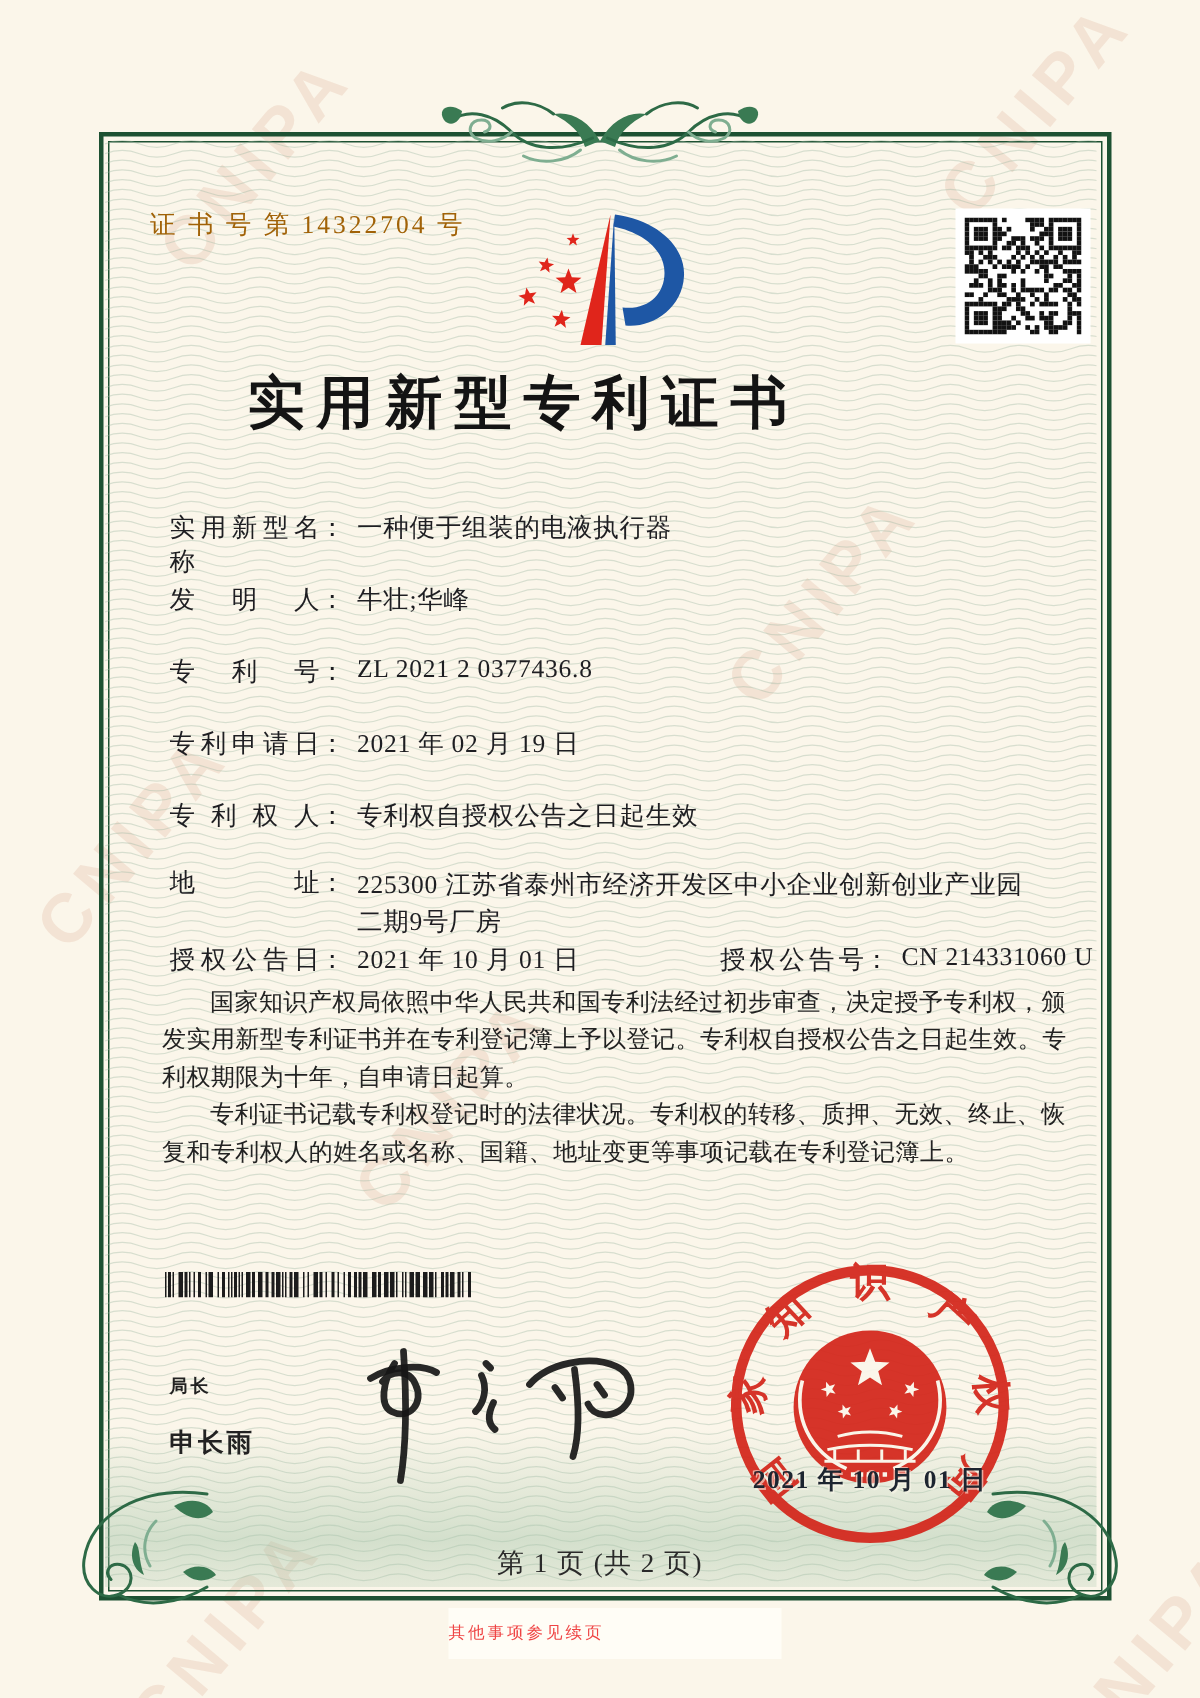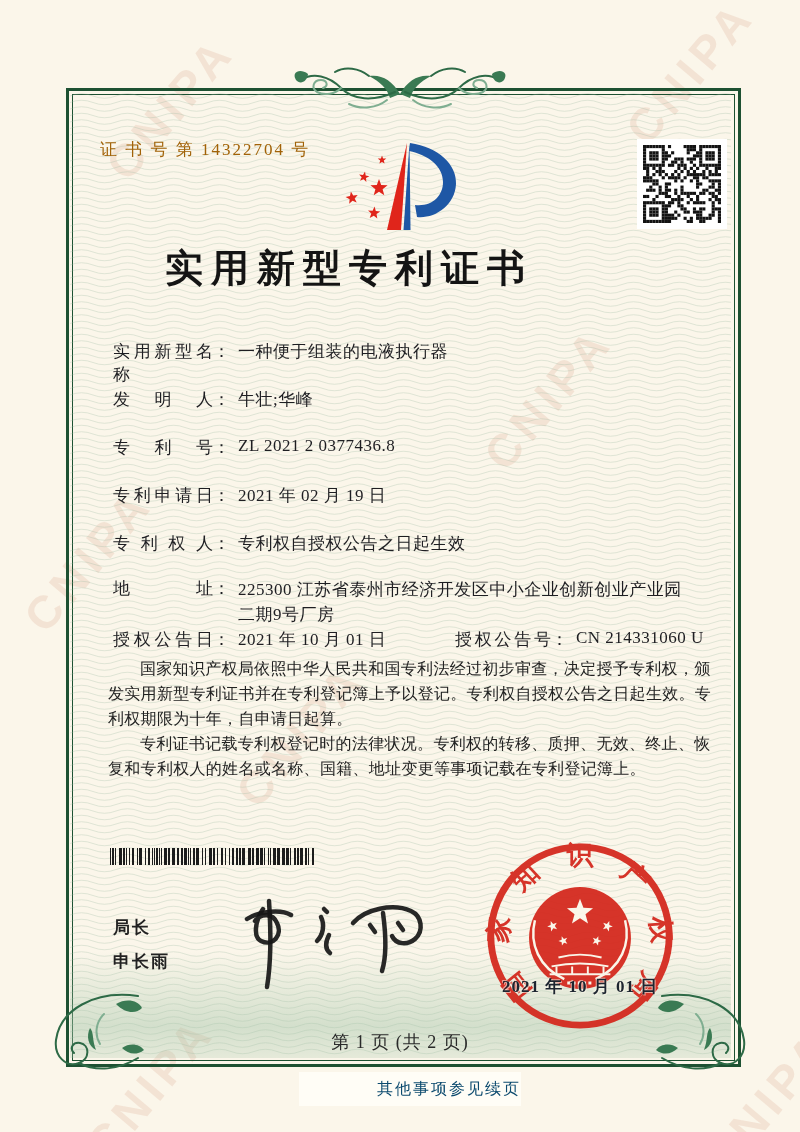--- a/index.html
+++ b/index.html
@@ -25,43 +25,43 @@
   #cert-no{left:100px;top:138px;font-size:17px;color:#a16207;letter-spacing:2px;}
   #title{left:0;top:243px;width:698px;text-align:center;font-size:38px;font-weight:bold;
          letter-spacing:8px;color:#141414;}
 
   .field-row{left:113px;font-size:17px;color:#1e1e22;}
   .f-label{display:inline-block;width:100px;text-align:justify;text-align-last:justify;vertical-align:top;}
   .f-colon{vertical-align:top;}
   .f-value{display:inline-block;margin-left:8px;vertical-align:top;letter-spacing:0.5px;}
   .f-value.wrap{width:452px;line-height:25px;}
   #grant-no-pair{position:absolute;left:342px;top:0;white-space:nowrap;}
-  #grant-no-pair .f-label{width:96px;}
+  #grant-no-pair .f-label{width:96px;margin-left:25px;}
 
   #body-text{left:108px;top:656px;width:612px;font-size:16px;line-height:25px;color:#222;}
   #body-text p{margin:0;text-indent:2em;letter-spacing:0.3px;}
 
   #barcode-wrap{left:110px;top:848px;}
   #barcode rect{fill:#1c1c1c;}
 
   #sig-title{left:113px;top:916px;font-family:"Liberation Sans","DejaVu Sans",sans-serif;
-             font-weight:600;font-size:17px;color:#222;letter-spacing:2px;}
+             font-weight:600;font-size:12px;color:#222;letter-spacing:2px;}
   #sig-name{left:113px;top:950px;font-family:"Liberation Sans","DejaVu Sans",sans-serif;
             font-weight:600;font-size:17px;color:#222;letter-spacing:2px;}
   #signature-svg{left:225px;top:891px;}
   #signature-svg path{fill:none;stroke:#161616;stroke-width:4.5;stroke-linecap:round;opacity:.92;}
 
   #seal-svg{left:482px;top:838px;z-index:4;}
   #seal-date{left:494px;top:975px;width:172px;text-align:center;font-size:17px;font-weight:bold;
              color:#1d2530;letter-spacing:1px;z-index:5;
              text-shadow:1px 1px 0 rgba(251,246,234,.6),-1px -1px 0 rgba(251,246,234,.6);}
 
   #page-info{left:0;top:1030px;width:800px;text-align:center;font-size:18px;color:#2a2a2a;letter-spacing:1px;}
   #continuation{left:299px;top:1072px;width:222px;height:34px;line-height:34px;background:#fffdf6;
-                text-align:right;font-size:16px;color:#0c4a6e;letter-spacing:2px;z-index:3;}
+                text-align:left;font-size:11px;color:#ef4444;letter-spacing:2px;z-index:3;}
 
   .orn{position:absolute;z-index:4;}
   .orn path{stroke:#2d6a46;fill:none;stroke-width:2;stroke-linecap:round;}
   .orn .fil{fill:#3a7a53;stroke:none;}
   .orn .lite{stroke:#7fae91;}
   #qr-wrap{left:637px;top:139px;width:90px;height:90px;background:#ffffff;z-index:3;}
   #qr{position:absolute;left:6px;top:6px;}
 </style>
 </head>
 <body>

